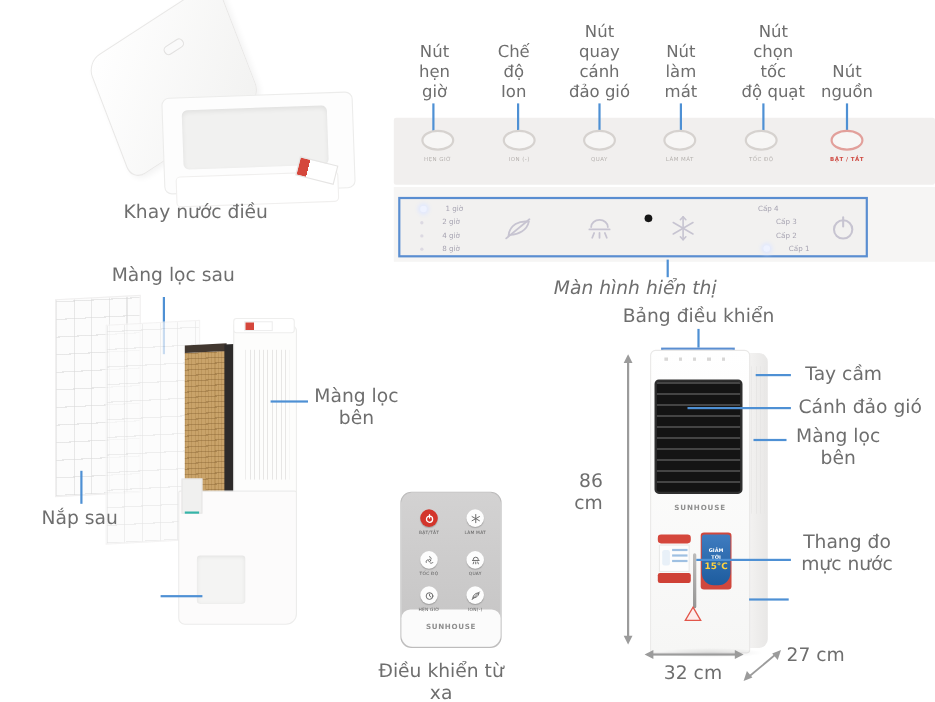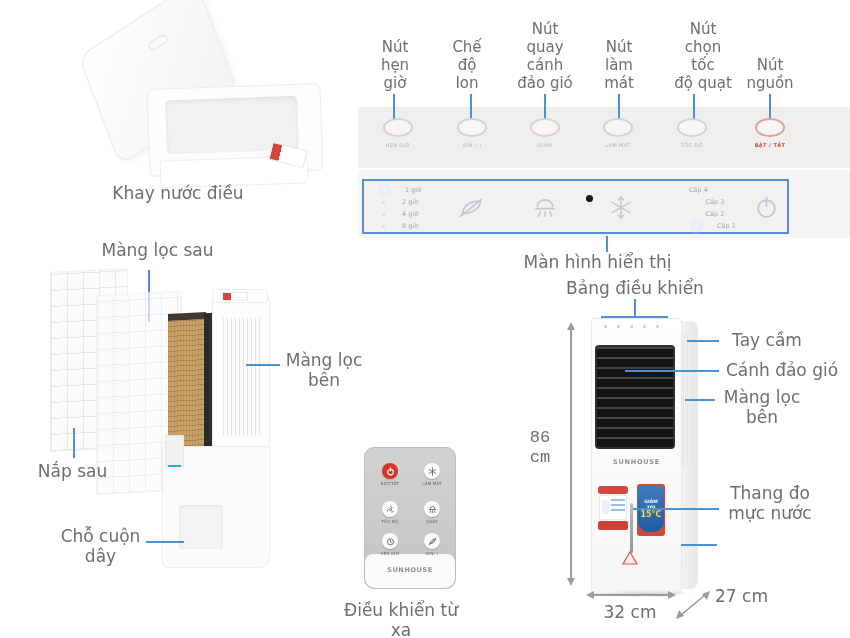--- a/index.html
+++ b/index.html
@@ -175,21 +175,21 @@
         </div>
     </div>
     <div class="dicon" style="left:390px;top:13px;">
       <svg width="25" height="26" viewBox="0 0 24 24" fill="none" stroke="#c7c4d1" stroke-width="1.8" stroke-linecap="round">
         <circle cx="12" cy="13.5" r="8"></circle>
           <path d="M12 3 v8"></path>
       </svg>
     </div>
   </div>
   <div class="vline" style="left:606px;top:236px;height:16px;"></div>
-  <div class="cap" style="left:520px;top:252px;width:155px;">Màn hình hiển thị</div>
+  <div class="cap" style="left:500px;top:252px;width:155px;font-style:italic;">Màn hình hiển thị</div>
 
   <div class="cap" style="left:95px;top:240px;width:125px;">Màng lọc sau</div>
   <div class="vline" style="left:148px;top:270px;height:52px;"></div>
 
   <div class="mesh" style="left:50px;top:270px;width:76px;height:178px;transform:skewY(-3deg);"></div>
   <div class="mesh" style="left:96px;top:293px;width:84px;height:198px;opacity:.7;transform:skewY(-3deg);"></div>
   <div class="honey" style="left:168px;top:320px;width:38px;height:196px;transform:skewY(-3deg);">
     <div style="position:absolute;left:0;top:-7px;width:100%;height:7px;background:#423830;"></div>
   </div>
   <div style="position:absolute;left:204px;top:313px;width:9px;height:201px;background:#2d2b2a;transform:skewY(-3deg);"></div>
@@ -205,22 +205,20 @@
 
   <div style="position:absolute;left:162px;top:446px;width:106px;height:120px;background:#fcfbfb;border:1px solid #ececeb;border-radius:2px 2px 10px 6px;">
     <div style="position:absolute;left:2px;top:-12px;width:17px;height:30px;background:#f0f0ef;border:1px solid #e7e6e5;"></div>
     <div style="position:absolute;left:5px;top:18px;width:13px;height:2px;background:#35b4a8;"></div>
     <div style="position:absolute;left:16px;top:58px;width:44px;height:44px;background:#f4f4f3;border-radius:3px;box-shadow:inset 0 1px 4px rgba(0,0,0,.08);"></div>
   </div>
 
   <div class="cap" style="left:30px;top:461px;width:85px;">Nắp sau</div>
   <div class="vline" style="left:73px;top:428px;height:30px;"></div>
 
-  <div class="cap" style="left:48px;top:526px;width:105px;">Chỗ cuộn
-dây</div>
   <div class="hline" style="left:146px;top:541px;width:38px;"></div>
 
   <div class="remote">
     <div class="white"></div>
     <div class="rbtn red" style="left:17px;top:15px;">
       <svg width="9" height="9" viewBox="0 0 10 10" fill="none" stroke="#ffffff" stroke-width="1.3" stroke-linecap="round">
           <circle cx="5" cy="5.6" r="3.1"></circle>
           <path d="M5 1 v3.4"></path>
         </svg>
     </div>
@@ -291,21 +289,21 @@
     </div>
     <div style="position:absolute;left:38px;top:184px;width:3px;height:50px;background:linear-gradient(180deg,#bdbcbb,#969594);border-radius:2px;"></div>
     <svg width="18" height="16" viewBox="0 0 18 16" style="position:absolute;left:29px;top:231px;">
         <polygon points="9,2 16,14 2,14" fill="#fdeceb" stroke="#e2564a" stroke-width="1.2"></polygon>
       </svg>
   </div>
   <div class="grille"></div>
   <div style="position:absolute;left:598px;top:589px;width:96px;height:9px;border-radius:50%;background:radial-gradient(ellipse,rgba(0,0,0,.10),rgba(0,0,0,0) 70%);"></div>
 
   <div class="dim-v" style="left:570px;top:326px;height:256px;"></div>
-  <div class="cap" style="left:516px;top:428px;width:48px;font-family:Liberation Mono, monospace;">86 cm</div>
+  <div class="cap" style="left:500px;top:428px;width:48px;text-align:right;">86 cm</div>
 
   <div class="cap" style="left:722px;top:330px;width:90px;">Tay cầm</div>
   <div class="hline" style="left:687px;top:340px;width:32px;"></div>
 
   <div class="cap" style="left:722px;top:360px;width:120px;">Cánh đảo gió</div>
   <div class="hline" style="left:625px;top:370px;width:94px;"></div>
 
   <div class="cap" style="left:712px;top:387px;width:100px;">Màng lọc
 bên</div>
   <div class="hline" style="left:685px;top:399px;width:30px;"></div>

